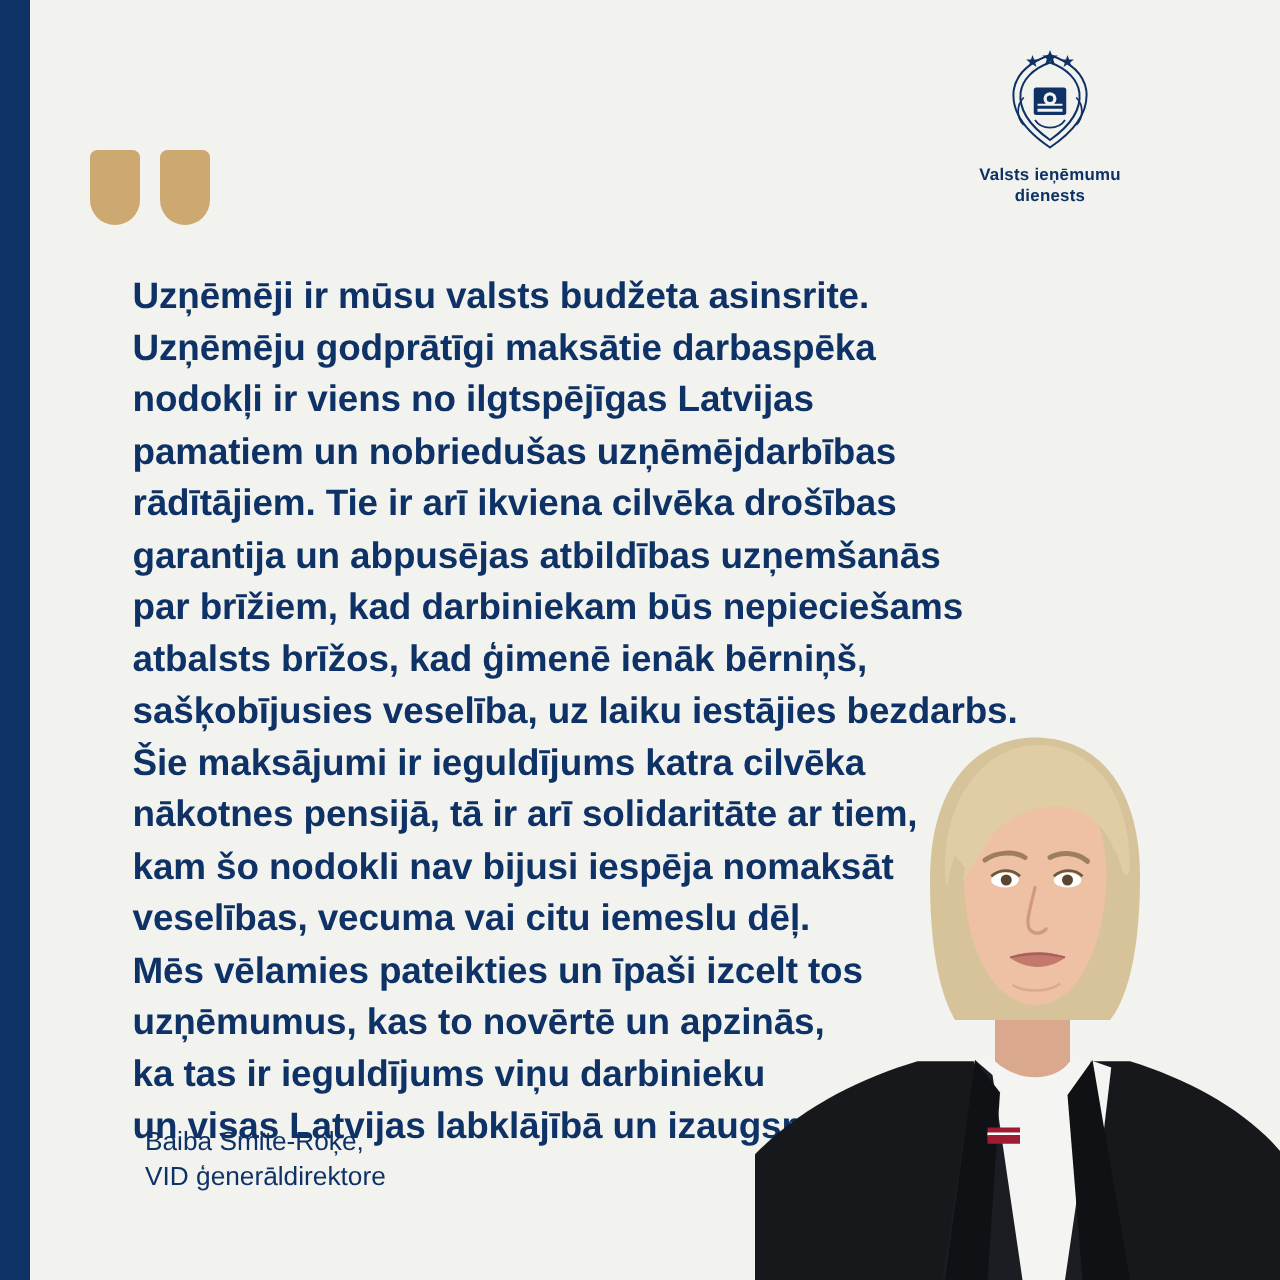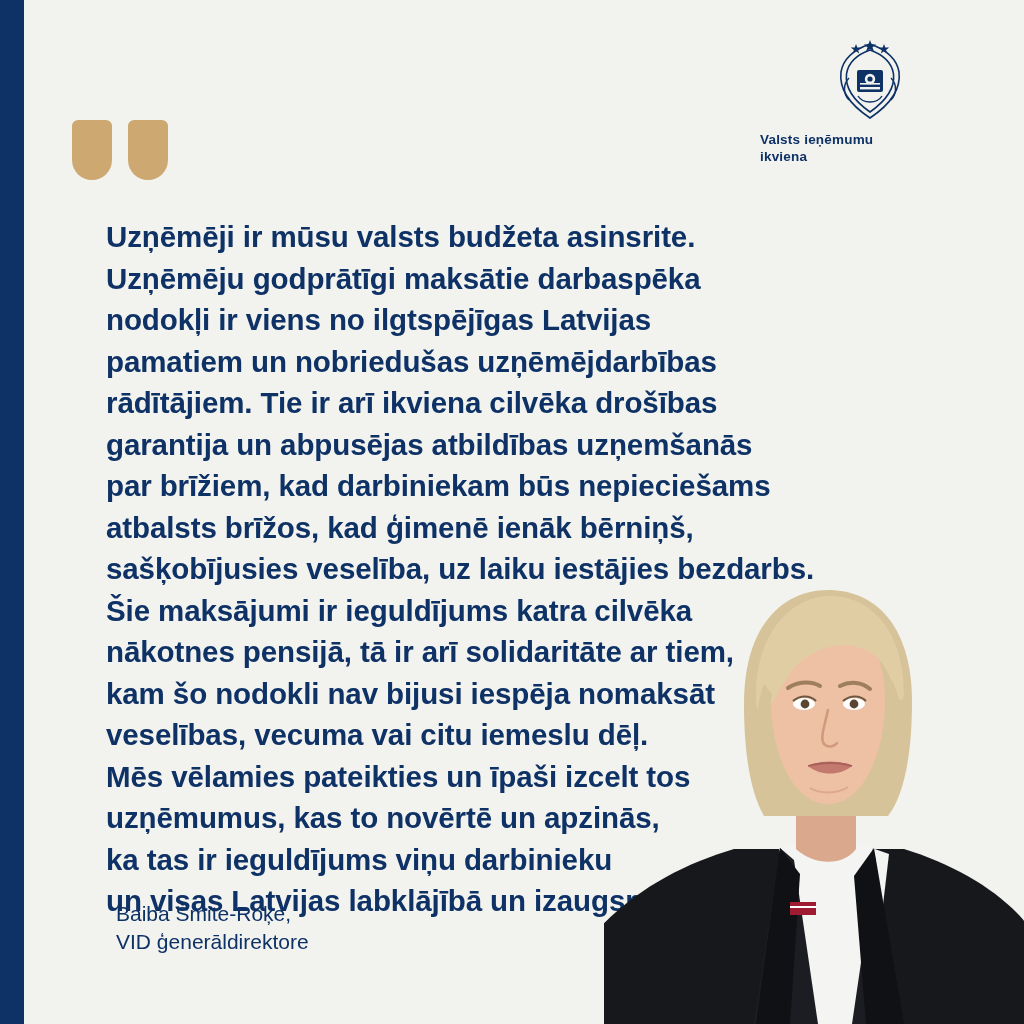--- a/index.html
+++ b/index.html
@@ -25,23 +25,24 @@
     position: absolute;
     left: 0;
     top: 0;
     width: 24px;
     height: 1024px;
     background: #0e3266;
   }
   
   .logo-block {
     position: absolute;
-    right: 44px;
+    right: 74px;
     top: 38px;
     width: 220px;
+    text-align: center;
   }
   .logo-mark {
     display: block;
     margin: 0 auto;
   }
   .logo-text {
     margin-top: 8px;
     font-size: 13.5px;
     font-weight: bold;
     line-height: 1.25;
@@ -135,21 +136,21 @@
         <circle cx="43" cy="41" r="2.6"></circle>
       </g>
       <g stroke="#0e3266" stroke-width="1.4" fill="none">
         <path d="M22 40 C 16 46, 16 56, 22 62"></path>
         <path d="M64 40 C 70 46, 70 56, 64 62"></path>
         <path d="M31 58 C 36 66, 50 66, 55 58"></path>
       </g>
     </svg>
     <div class="logo-text">
       <div>Valsts ieņēmumu</div>
-      <div>ikviena</div>
+      <div>dienests</div>
     </div>
   </div>
 
   <div class="quote-mark">
     <span class="q1"></span>
     <span class="q2"></span>
   </div>
 
   <div class="quote-text">Uzņēmēji ir mūsu valsts budžeta asinsrite.
 Uzņēmēju godprātīgi maksātie darbaspēka

